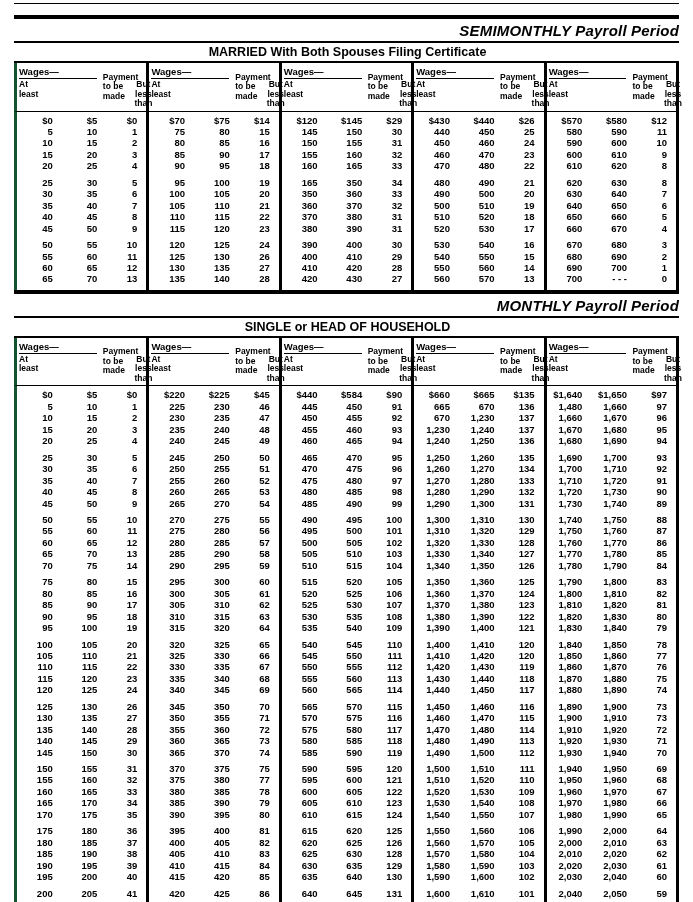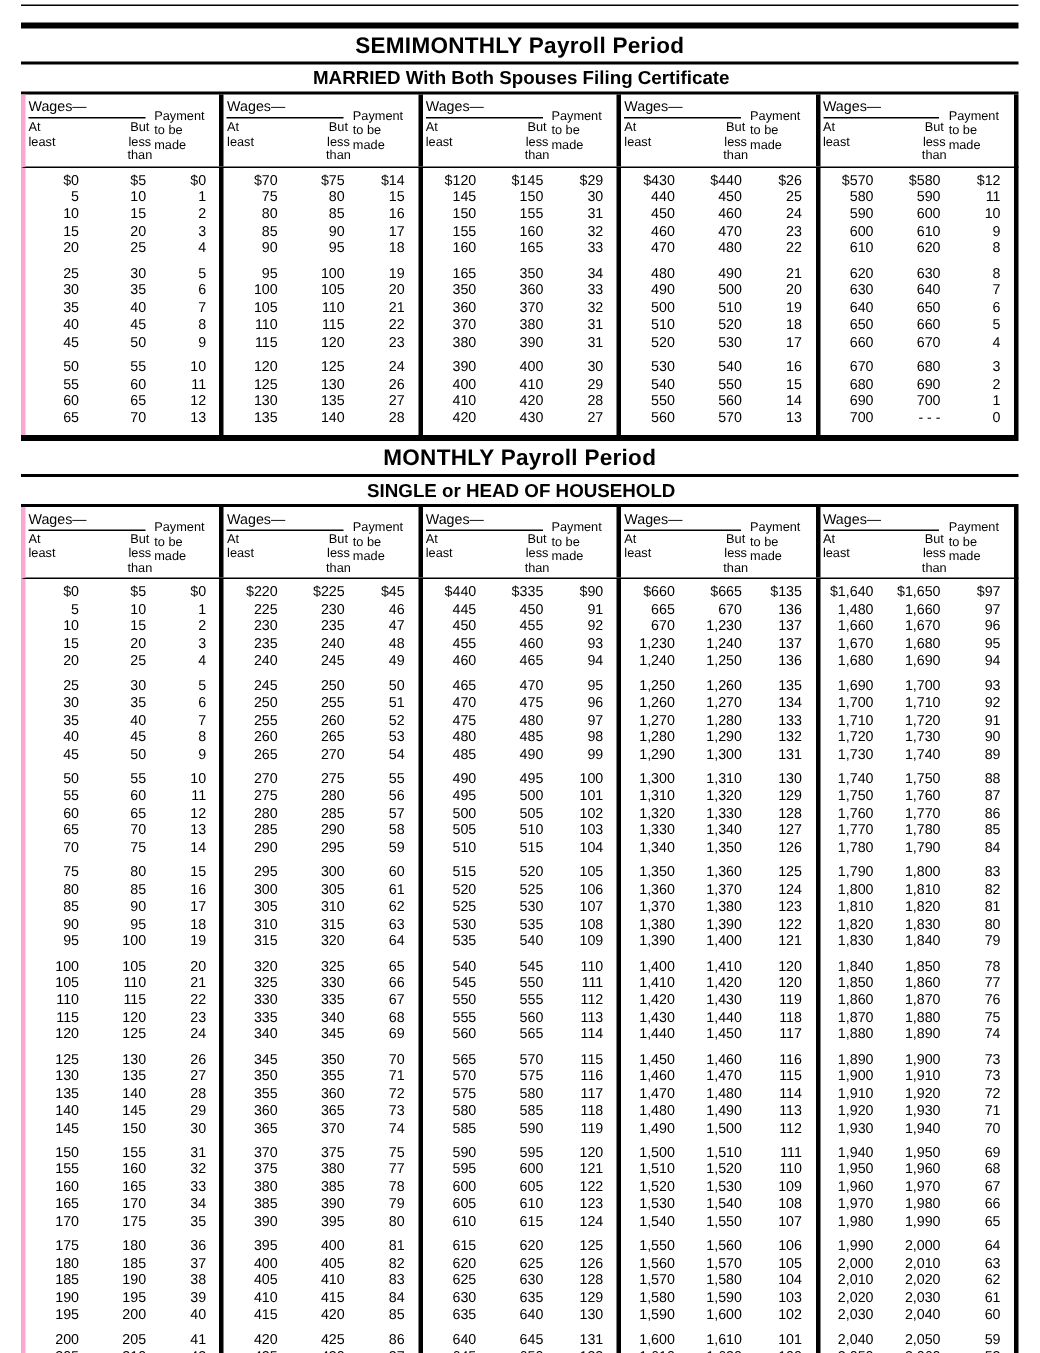--- a/index.html
+++ b/index.html
@@ -7,41 +7,41 @@
     width:693px;height:902px;
     font-family:"Liberation Sans", sans-serif;
     color:#000;
     position:relative;
   }
   .page{padding:3px 14px 0 14px;}
   .top-rule{height:1px;background:#000;margin-bottom:11px;}
   .psec{border-top:4px solid #000;}
   .psec.last{border-bottom:4px solid #000;}
   .sec-title{
-    text-align:center;font-weight:bold;font-size:15px;
-    padding:3px 0 2px 0;border-bottom:2px solid #000;letter-spacing:.2px;
+    text-align:right;font-weight:bold;font-size:15px;
+    padding:3px 0 2px 0;border-bottom:2px solid #000;letter-spacing:.2px;font-style:italic;
   }
   .sec-subtitle{
     font-weight:bold;font-size:12.5px;
     padding:2px 0 2px 2px;border-bottom:2px solid #000;text-align:center;
   }
   .ghead-row,.gdata-row{
     display:flex;
-    border-left:3px solid #f9a8d4;border-right:3px solid #000;
+    border-left:3px solid #14532d;border-right:3px solid #000;font-weight:bold;
   }
   .ghead-row{border-bottom:1px solid #000;}
   .grp{flex:1 1 0;border-left:3px solid #000;min-width:0;}
   .grp:first-child{border-left:none;}
   .ghead{display:flex;padding:2px 0 2px 0;}
   .wages-block{width:64%;display:flex;flex-direction:column;}
   .wages-label{
     font-size:9.5px;margin:1px 3px 0 2px;
     border-bottom:1px solid #000;padding-bottom:1px;
   }
-  .wage-sub{display:flex;font-size:8.5px;line-height:1.12;margin-top:1px;}
+  .wage-sub{display:flex;font-size:8.5px;line-height:1.12;margin-top:1px;gap:48px;}
   .al{width:46%;padding-left:2px;}
   .blt{width:54%;text-align:center;margin-left:48px;}
   .pay-label{
     width:36%;font-size:8.5px;line-height:1.12;text-align:left;
     display:flex;align-items:center;justify-content:center;padding:0 3px;
   }
   .gdata{padding:3px 0 5px 0;}
   .drow{display:flex;font-size:9.5px;line-height:11.45px;}
   .drow.gap{margin-top:5px;}
   .c{text-align:right;box-sizing:border-box;white-space:nowrap;}
@@ -960,21 +960,21 @@
           </div>
           <div class="drow">
             <span class="c c0">430</span>
             <span class="c c1">820</span>
             <span class="c c2">88</span>
           </div>
         </div>
         <div class="grp gdata">
           <div class="drow">
             <span class="c c0">$440</span>
-            <span class="c c1">$335</span>
+            <span class="c c1">$584</span>
             <span class="c c2">$90</span>
           </div>
           <div class="drow">
             <span class="c c0">445</span>
             <span class="c c1">450</span>
             <span class="c c2">91</span>
           </div>
           <div class="drow">
             <span class="c c0">450</span>
             <span class="c c1">455</span>

